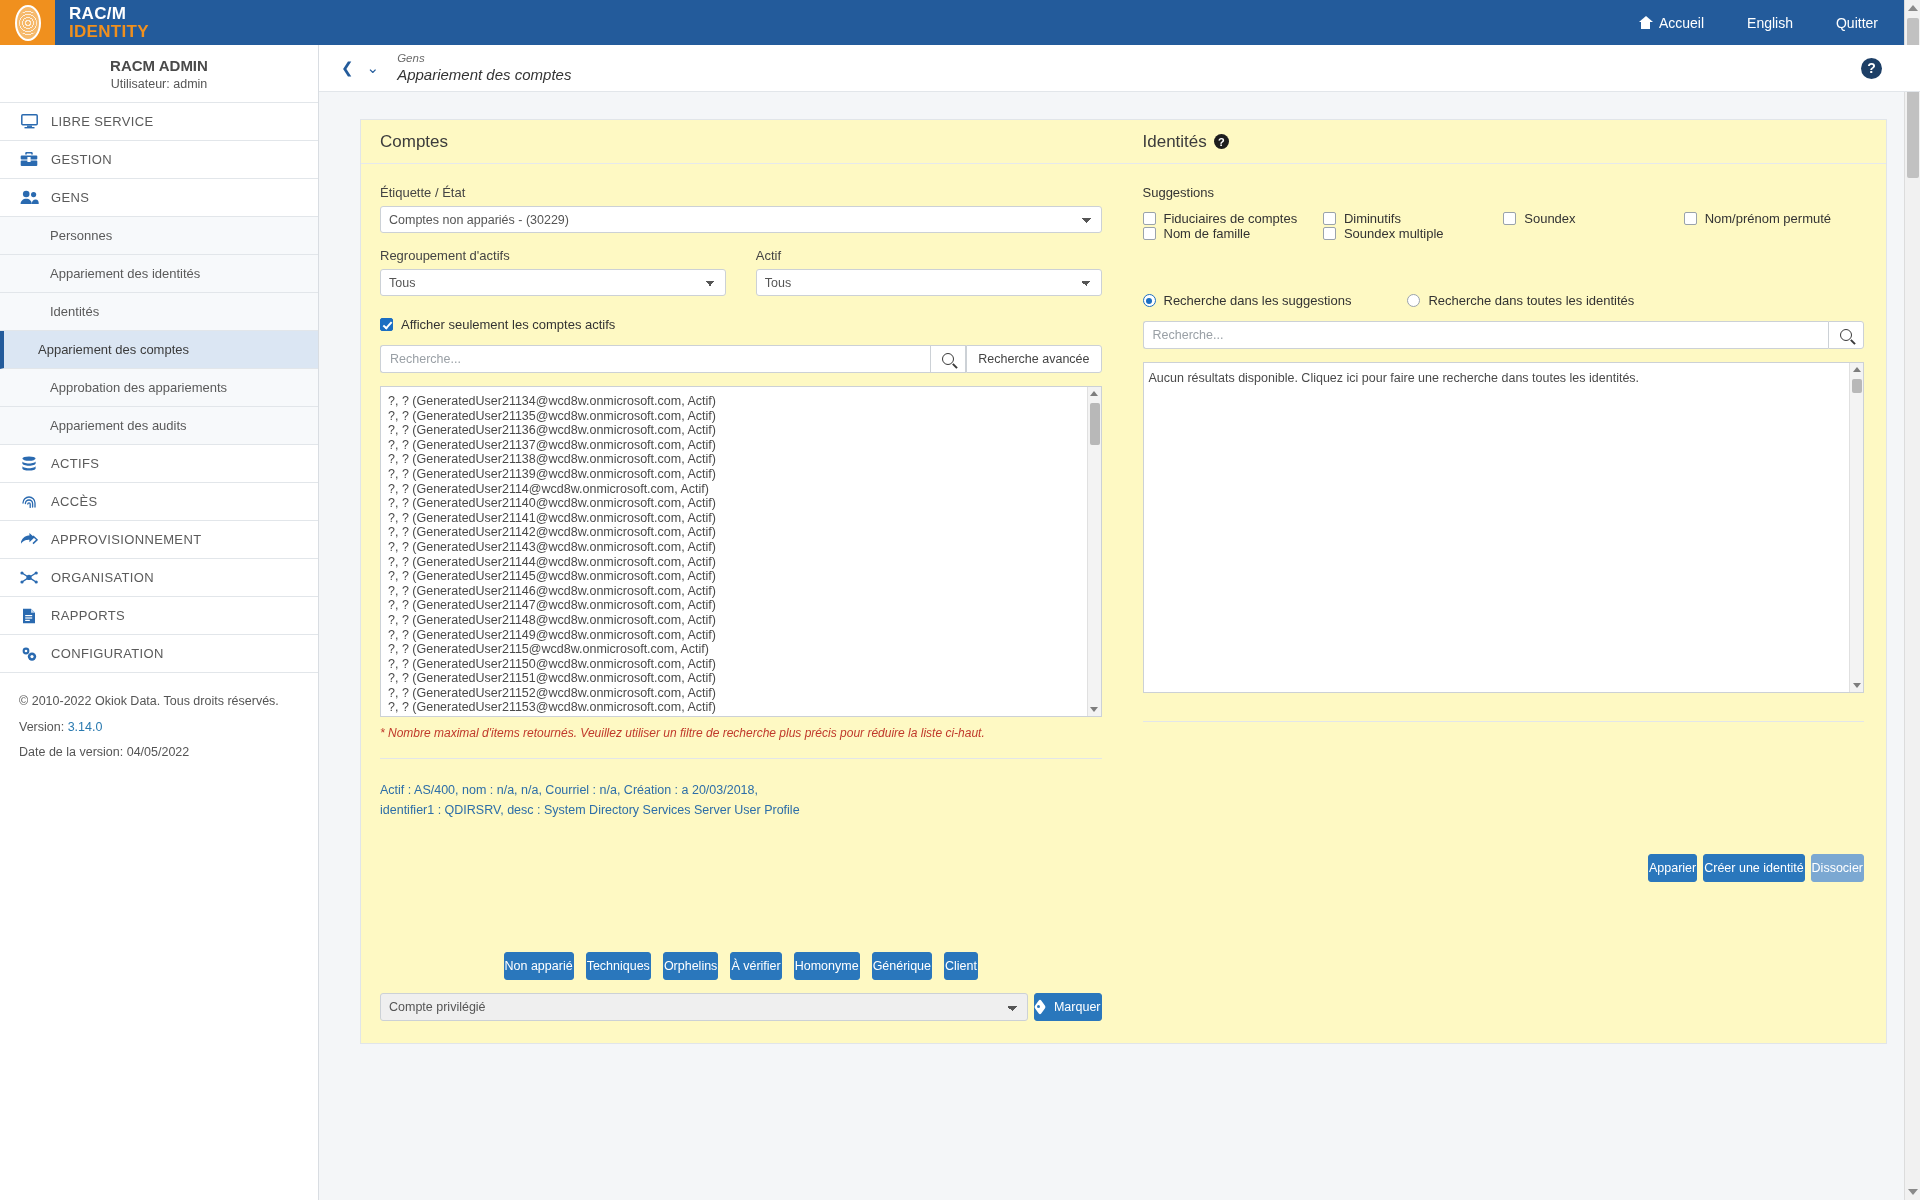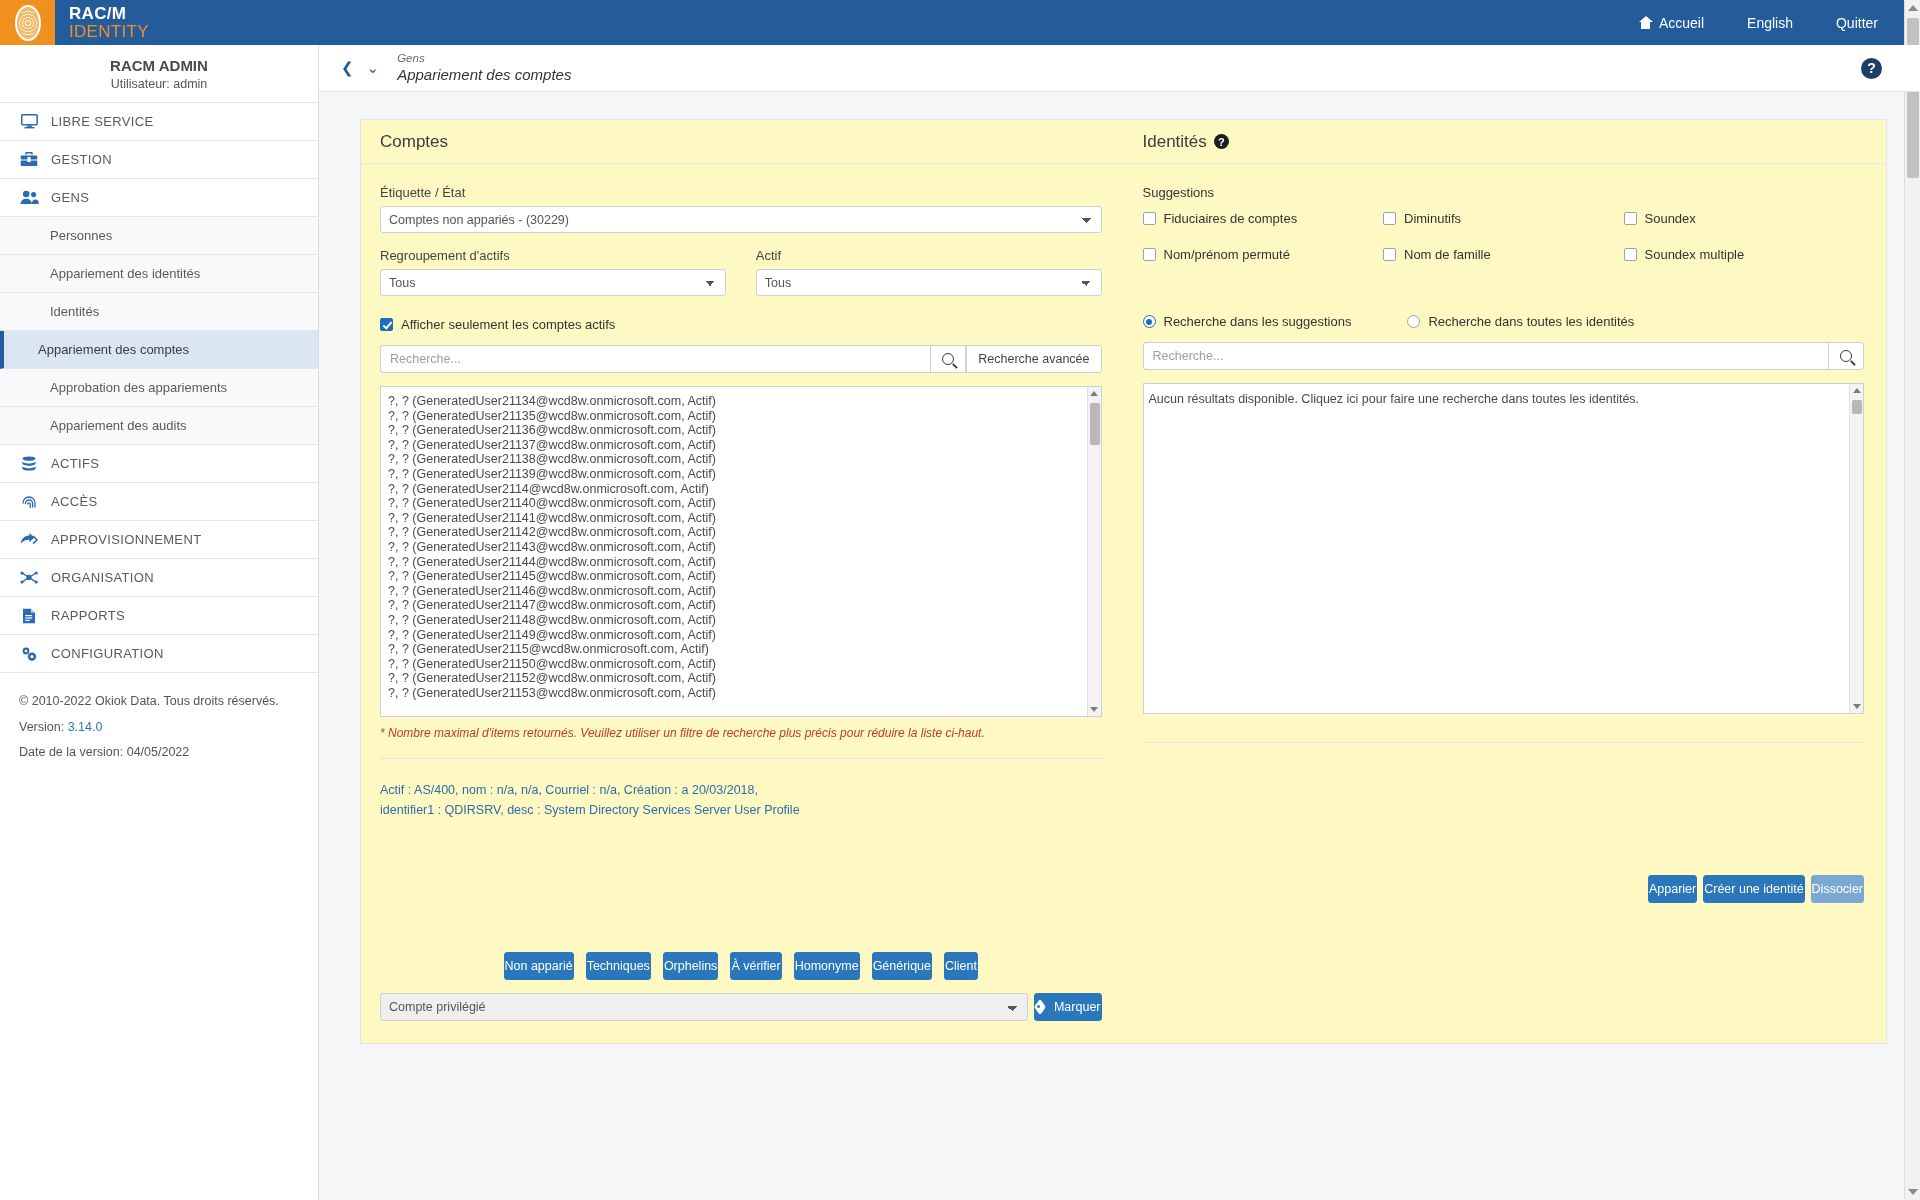--- a/index.html
+++ b/index.html
@@ -29,21 +29,21 @@
     position:relative; overflow:hidden;
   }
   .logo-oval::after{
     content:""; position:absolute; left:2px; top:3px; right:2px; bottom:3px;
     border-radius:50%;
     background:
       repeating-radial-gradient(circle at 50% 50%, rgba(255,255,255,0) 0 2px, rgba(255,255,255,.75) 2px 3px);
   }
   .brand{ margin-left:14px; line-height:1.05; }
   .brand .l1{ color:#ffffff; font-size:17px; font-weight:600; letter-spacing:.3px;}
-  .brand .l2{ color:#f0901e; font-size:17px; font-weight:400; letter-spacing:.3px;}
+  .brand .l2{ color:#f0901e; font-size:17px; font-weight:700; letter-spacing:.3px;}
   .topnav{ margin-left:auto; display:flex; align-items:center; gap:43px; padding-right:42px; }
   .topnav a{
     color:#fff; font-size:14px; text-decoration:none; display:flex; align-items:center; gap:6px;
   }
   .home-ico{ display:inline-block; width:14px; height:13px; position:relative; }
   .home-ico::before{
     content:""; position:absolute; left:0; top:0; width:0; height:0;
     border-left:7px solid transparent; border-right:7px solid transparent; border-bottom:6px solid #fff;
   }
   .home-ico::after{
@@ -226,21 +226,21 @@
   .tag-ico::before{
     content:""; position:absolute; left:0;top:1px;width:10px;height:10px;background:#fff;
     transform:rotate(45deg) skew(8deg,8deg); border-radius:2px;
   }
   .tag-ico::after{
     content:""; position:absolute; left:2px; top:4px; width:3px;height:3px;border-radius:50%;background:#2a77bc;
   }
 
   
   .sug-title{ font-size:13px; color:#333; margin-bottom:11px;}
-  .sug-grid{ display:grid; grid-template-columns: 1fr 1fr 1fr; row-gap:21px;margin-top:9px;}
+  .sug-grid{ display:grid; grid-template-columns: 1fr 1fr 1fr 1fr; margin-top:9px;}
   .sug-grid .item{ display:flex; align-items:center; gap:8px; font-size:13px; color:#333;}
   .radio-row{ display:flex; gap:56px; margin-top:52px; font-size:13px; color:#333;}
   .radio-row .item{ display:flex; align-items:center; gap:8px;}
   .rb{ width:13px;height:13px;border-radius:50%;border:1px solid #9aa3ab;background:#fff;flex:none;}
   .rb.on{ border:1px solid #1b6ec2; position:relative; }
   .rb.on::after{ content:"";position:absolute;left:2.5px;top:2.5px;width:6px;height:6px;border-radius:50%;background:#1b6ec2;}
   .search-row.right input{ border-right:0; }
 </style>
 </head>
 <body>
@@ -480,20 +480,21 @@
                   <div class="li">?, ? (GeneratedUser21142@wcd8w.onmicrosoft.com, Actif)</div>
                   <div class="li">?, ? (GeneratedUser21143@wcd8w.onmicrosoft.com, Actif)</div>
                   <div class="li">?, ? (GeneratedUser21144@wcd8w.onmicrosoft.com, Actif)</div>
                   <div class="li">?, ? (GeneratedUser21145@wcd8w.onmicrosoft.com, Actif)</div>
                   <div class="li">?, ? (GeneratedUser21146@wcd8w.onmicrosoft.com, Actif)</div>
                   <div class="li">?, ? (GeneratedUser21147@wcd8w.onmicrosoft.com, Actif)</div>
                   <div class="li">?, ? (GeneratedUser21148@wcd8w.onmicrosoft.com, Actif)</div>
                   <div class="li">?, ? (GeneratedUser21149@wcd8w.onmicrosoft.com, Actif)</div>
                   <div class="li">?, ? (GeneratedUser2115@wcd8w.onmicrosoft.com, Actif)</div>
                   <div class="li">?, ? (GeneratedUser21150@wcd8w.onmicrosoft.com, Actif)</div>
+                  <div class="li">?, ? (GeneratedUser21151@wcd8w.onmicrosoft.com, Actif)</div>
                   <div class="li">?, ? (GeneratedUser21152@wcd8w.onmicrosoft.com, Actif)</div>
                   <div class="li">?, ? (GeneratedUser21153@wcd8w.onmicrosoft.com, Actif)</div>
                 </div>
               <div class="lb-scroll">
                 <div class="ar up"></div>
                 <div class="thumb"></div>
                 <div class="ar dn"></div>
               </div>
             </div>
 

